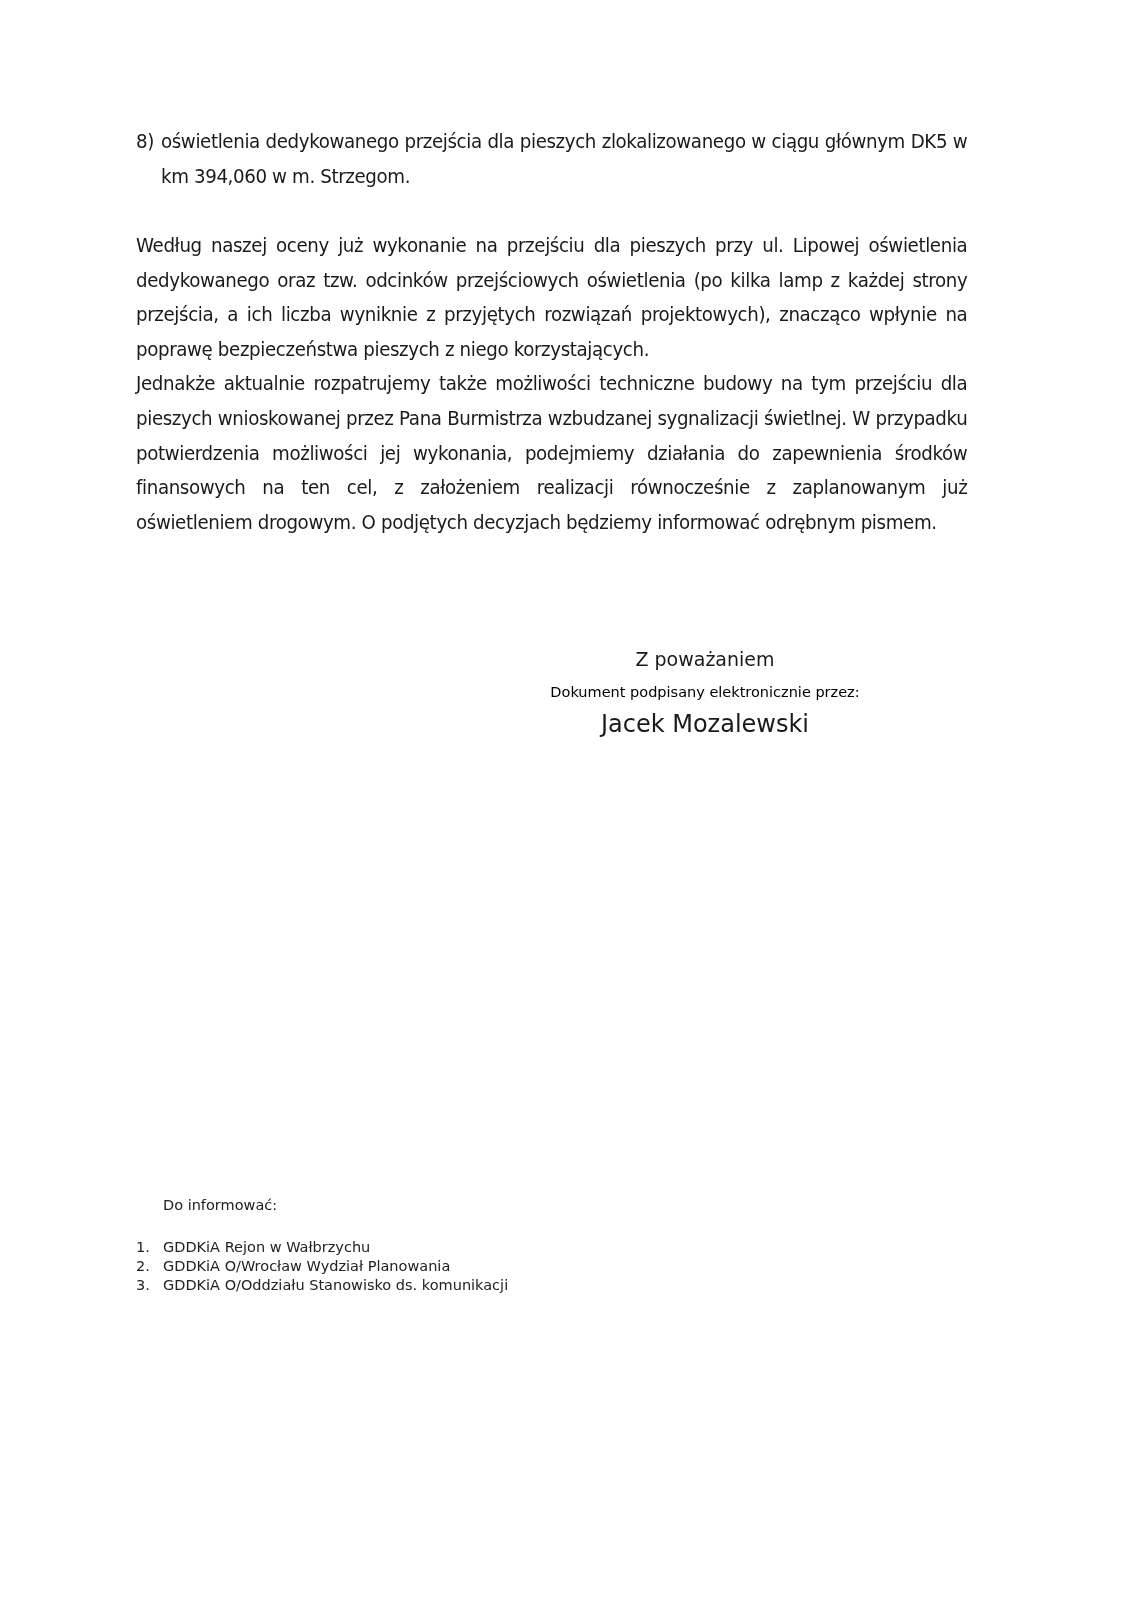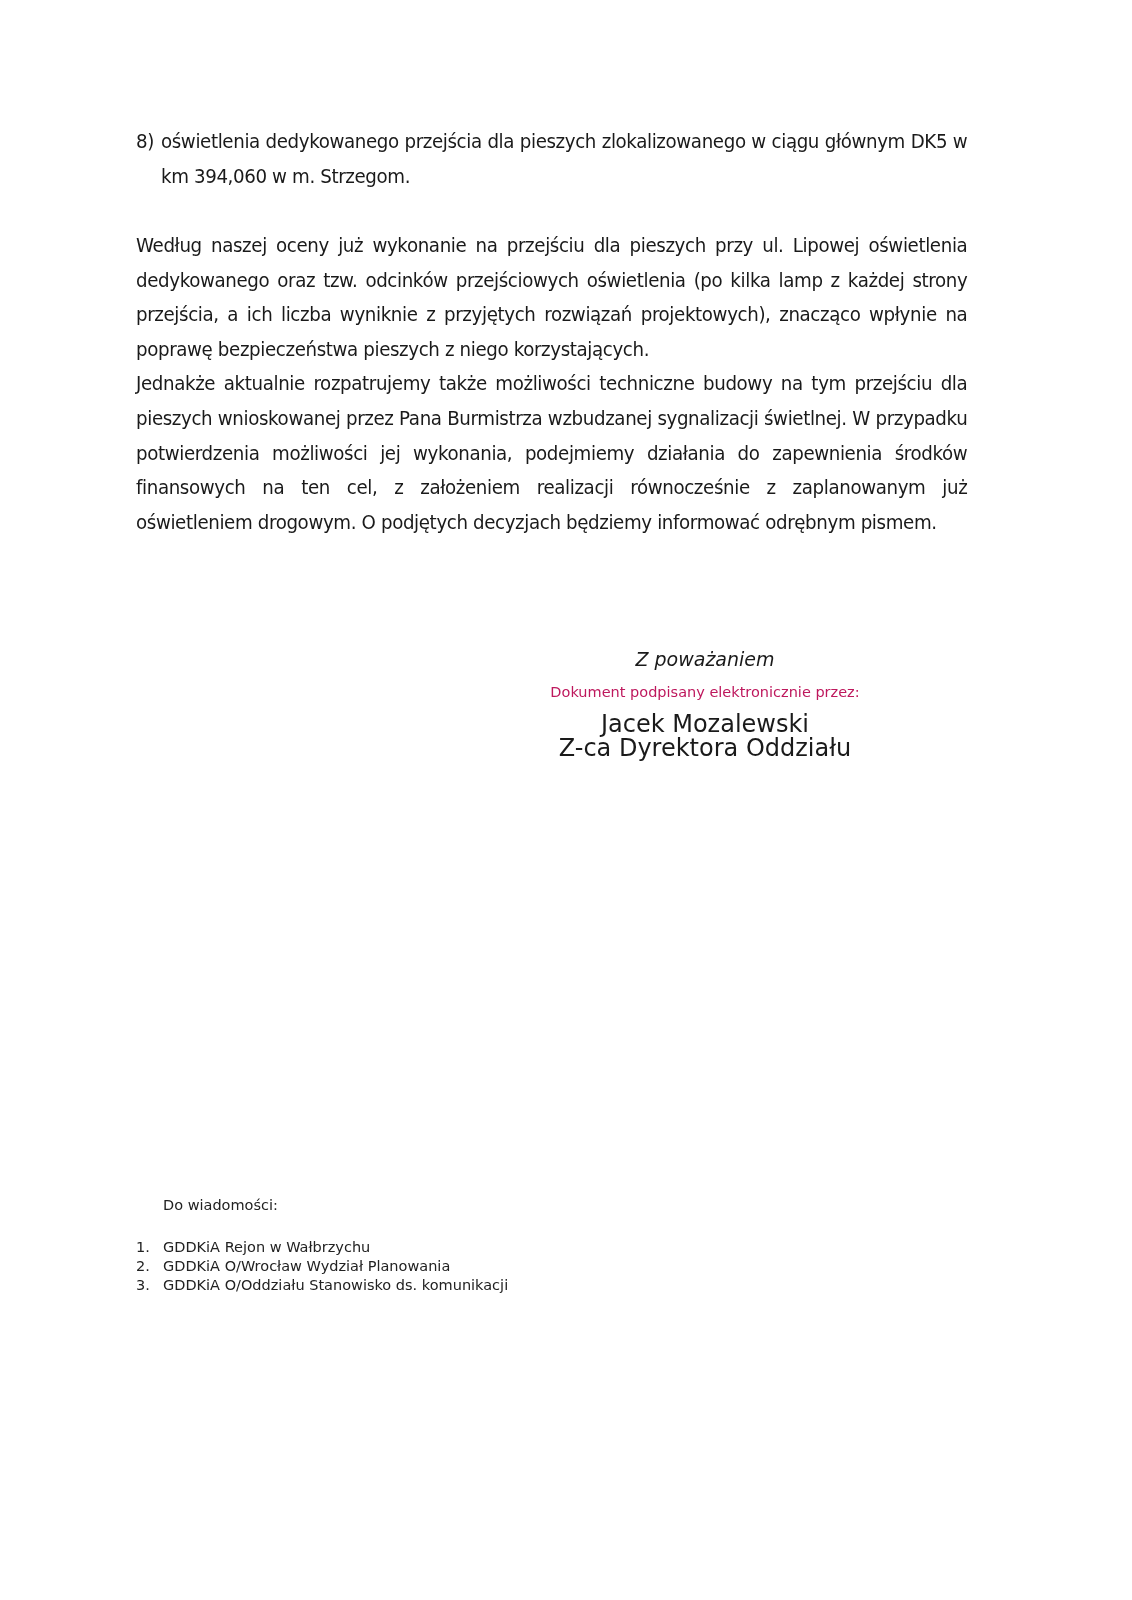--- a/index.html
+++ b/index.html
@@ -10,22 +10,22 @@
                line-height: 34.6px; text-align: justify; letter-spacing: -0.4px;
                font-family: "DejaVu Sans", sans-serif; transform: scaleX(0.96); transform-origin: left top; }
   .body-text p { margin: 0; }
   .item8 { top: 124px; }
   .item8 .row { display: flex; }
   .item8 .num { width: 26px; flex: none; }
   .item8 .txt { flex: 1; text-align: justify; text-align-last: left; }
   .para { top: 228px; }
   .para p { text-align: justify; }
   .sig { position: absolute; left: 480px; width: 450px; text-align: center; }
-  .greeting { top: 648px; font-style: italic; font-size: 19px; }
-  .signed-by { top: 684px; font-size: 14.5px; color: #be185d; }
+  .greeting { top: 648px; font-size: 19px; }
+  .signed-by { top: 684px; font-size: 14.5px; color: #000000; }
   .signer { top: 712px; font-size: 24px; line-height: 24px; }
   .cc { position: absolute; left: 136px; font-size: 14.5px; color: #222; }
   .cc-title { top: 1197px; left: 163px; }
   .cc-list { top: 1238px; margin: 0; padding: 0; list-style: none; line-height: 19px; }
   .cc-list li { display: flex; }
   .cc-list .n { width: 27px; flex: none; }
 </style>
 </head>
 <body>
 
@@ -40,24 +40,23 @@
 
   <div class="body-text para">
     <p>Według naszej oceny już wykonanie na przejściu dla pieszych przy ul. Lipowej oświetlenia dedykowanego oraz tzw. odcinków przejściowych oświetlenia (po kilka lamp z każdej strony przejścia, a ich liczba wyniknie z przyjętych rozwiązań projektowych), znacząco wpłynie na poprawę bezpieczeństwa pieszych z niego korzystających.</p>
     <p>Jednakże aktualnie rozpatrujemy także możliwości techniczne budowy na tym przejściu dla pieszych wnioskowanej przez Pana Burmistrza wzbudzanej sygnalizacji świetlnej. W przypadku potwierdzenia możliwości jej wykonania, podejmiemy działania do zapewnienia środków finansowych na ten cel, z założeniem realizacji równocześnie z zaplanowanym już oświetleniem drogowym. O podjętych decyzjach będziemy informować odrębnym pismem.</p>
   </div>
 
   <div class="sig greeting">Z poważaniem</div>
   <div class="sig signed-by">Dokument podpisany elektronicznie przez:</div>
   <div class="sig signer">
     <div>Jacek Mozalewski</div>
-    <div>Z-ca Dyrektora Oddziału</div>
   </div>
 
-  <div class="cc cc-title">Do wiadomości:</div>
+  <div class="cc cc-title">Do informować:</div>
   <ol class="cc cc-list">
     <li>
       <span class="n">1.</span>
       <span>GDDKiA Rejon w Wałbrzychu</span>
     </li>
     <li>
       <span class="n">2.</span>
       <span>GDDKiA O/Wrocław Wydział Planowania</span>
     </li>
     <li>

